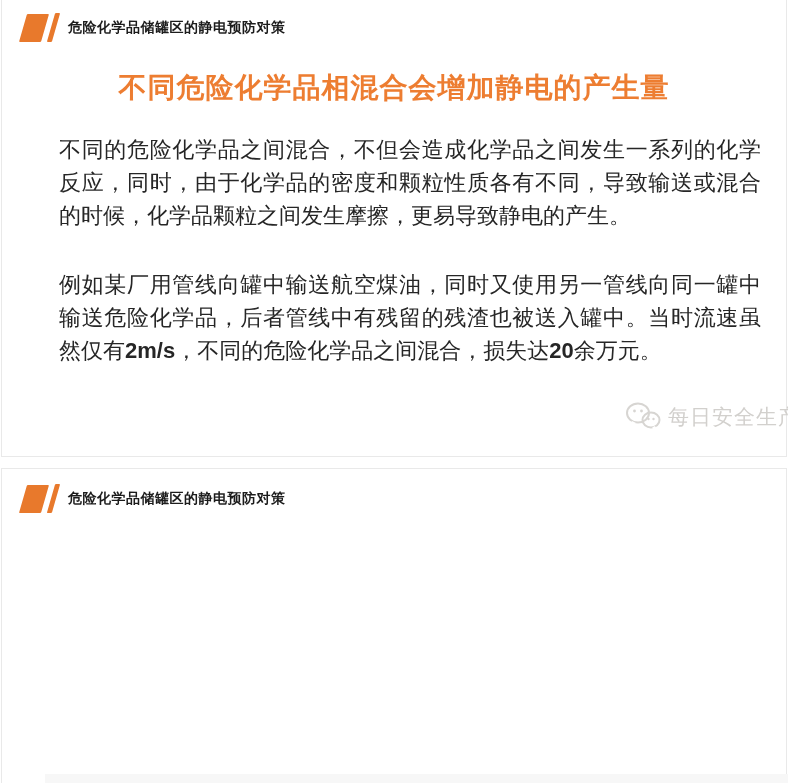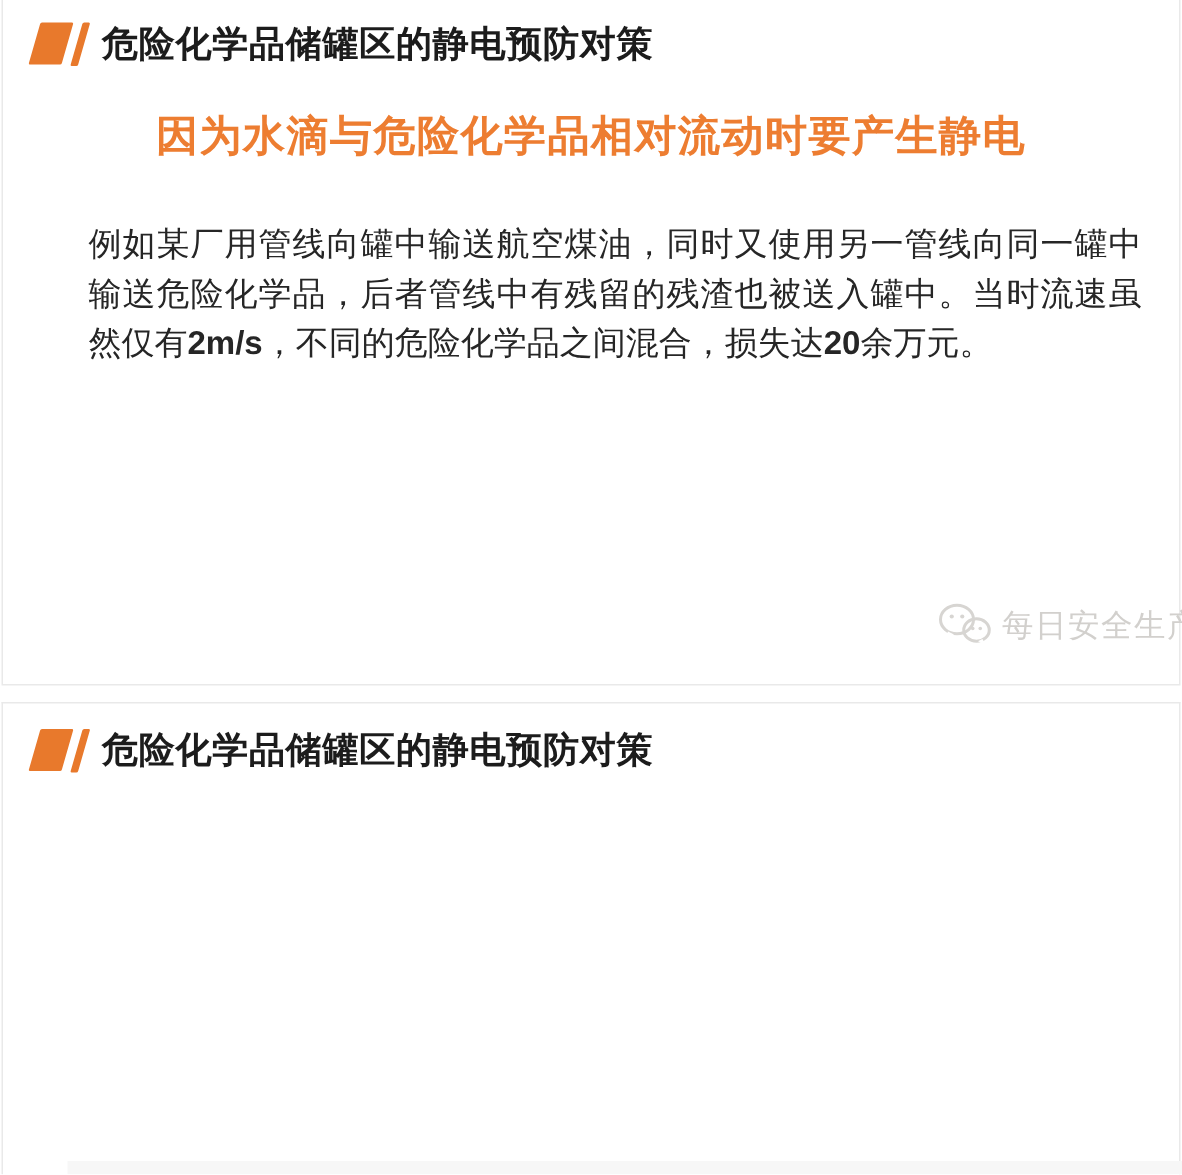--- a/index.html
+++ b/index.html
@@ -54,21 +54,21 @@
   .marker .slash {
     width: 5px;
     height: 29px;
     background: #e8792c;
     transform: skewX(-16deg);
     margin-left: 6px;
     border-radius: 1px;
   }
   .section-title {
     margin-left: 12px;
-    font-size: 24px;
+    font-size: 14px;
     font-weight: 700;
     color: #1c1c1c;
     letter-spacing: 0.5px;
     white-space: nowrap;
   }
   .orange-heading {
     text-align: center;
     color: #ed7d31;
     font-weight: 700;
     letter-spacing: 1px;
@@ -130,22 +130,23 @@
 
   <section class="card card-1">
     <div class="section-header">
       <span class="marker">
         <span class="bar"></span>
         <span class="slash"></span>
       </span>
       <span class="section-title">危险化学品储罐区的静电预防对策</span>
     </div>
 
-    <h2 class="orange-heading">因为水滴与危险化学品相对流动时要产生静电</h2>
+    <h2 class="orange-heading">不同危险化学品相混合会增加静电的产生量</h2>
 
+    <p class="body-para para-1">不同的危险化学品之间混合，不但会造成化学品之间发生一系列的化学反应，同时，由于化学品的密度和颗粒性质各有不同，导致输送或混合的时候，化学品颗粒之间发生摩擦，更易导致静电的产生。</p>
 
     <p class="body-para para-2"><span>例如某厂用管线向罐中输送航空煤油，同时又使用另一管线向同一罐中输送危险化学品，后者管线中有残留的残渣也被送入罐中。当时流速虽然仅有</span><span class="bold">2m/s</span><span>，不同的危险化学品之间混合，损失达</span><span class="bold">20</span><span>余万元。</span></p>
 
     <div class="watermark">
       <svg width="38" height="34" viewBox="0 0 38 34">
         <g fill="none" stroke="#d7d5d2" stroke-width="2">
           <ellipse cx="14" cy="13" rx="11" ry="9.5"></ellipse>
           <path d="M8 21 L6 26 L12 23" fill="#ffffff" stroke="none"></path>
           <ellipse cx="27" cy="20" rx="8.5" ry="7.5"></ellipse>
           <path d="M31 26 L33 30 L28 27.5" fill="#ffffff" stroke="none"></path>

